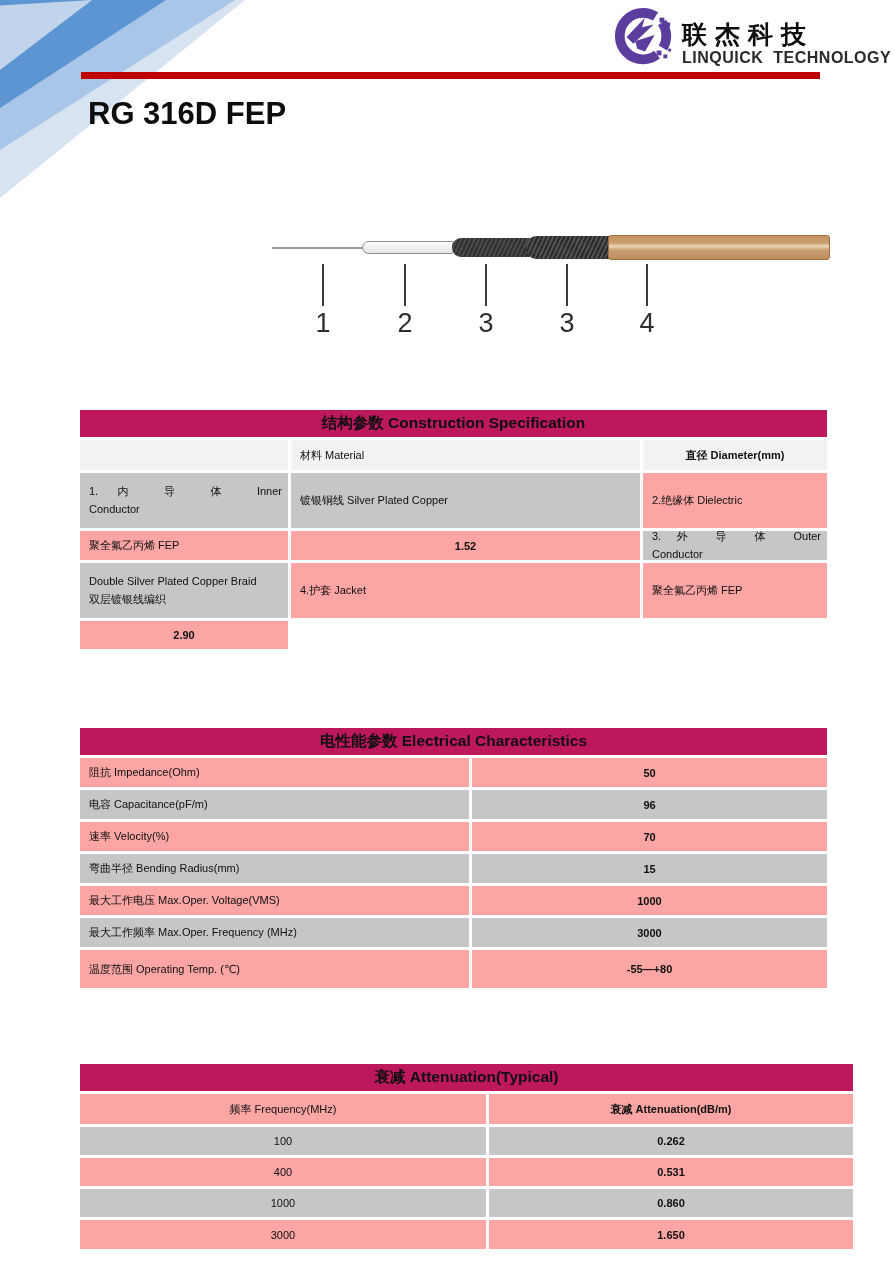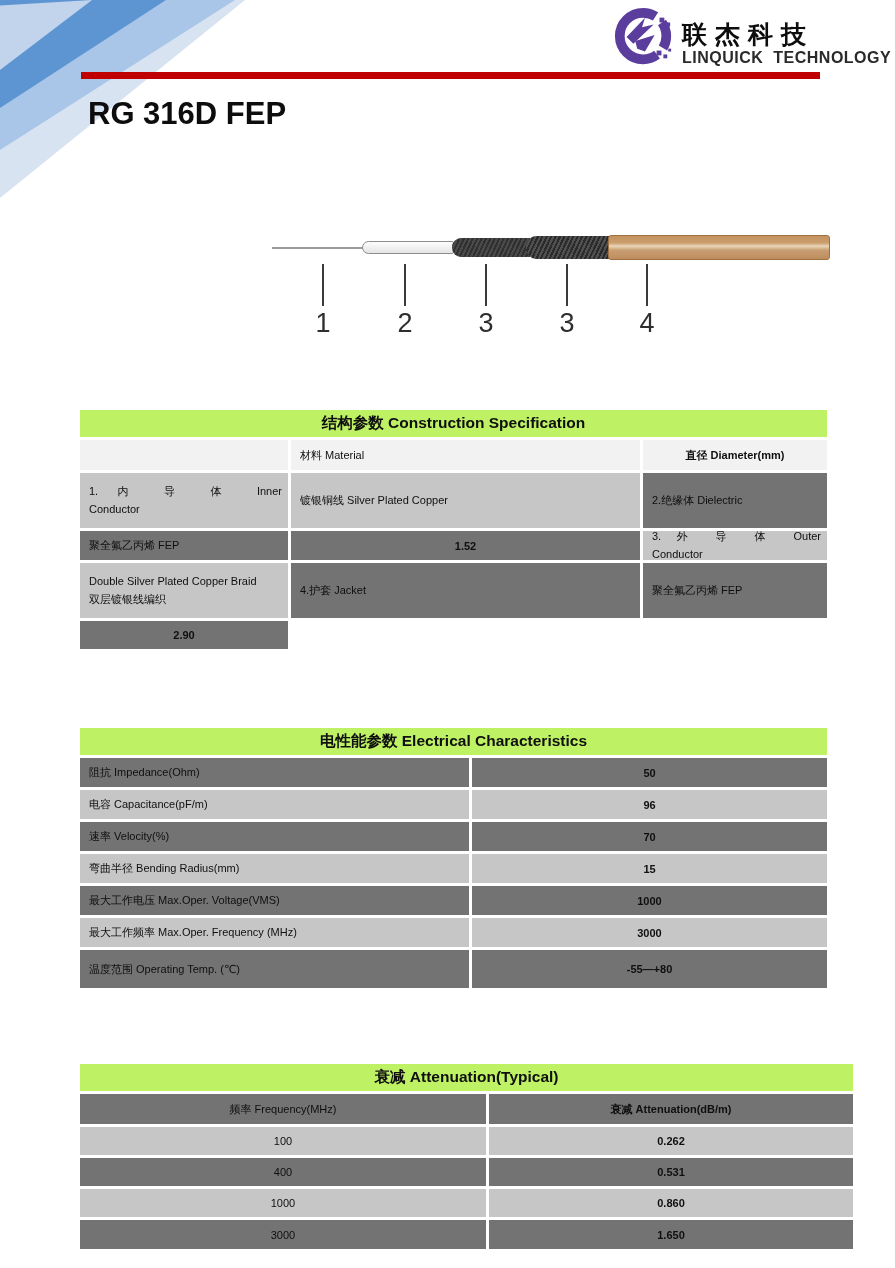--- a/index.html
+++ b/index.html
@@ -38,23 +38,23 @@
                background:linear-gradient(to bottom,#c4945f 0%,#cb9e6e 30%,#e9d6ba 44%,#d9bd94 52%,#c99d72 62%,#bd8d5c 100%); }
   .callout-line { position:absolute; top:40px; width:2px; height:42px; background:#3a3a3a; }
   .callout-num  { position:absolute; top:84px; transform:translateX(-50%); font-size:27px; color:#2e2e2e; }
 
   
   .spec-table { position:absolute; left:80px; display:grid; gap:3px; background:#fff; }
   .cell { display:flex; align-items:center; font-size:11px; color:#0f0f0f; }
   .cell.pad { padding-left:9px; padding-right:6px; }
   .cell.center { justify-content:center; text-align:center; }
   .bold { font-weight:bold; }
-  .bg-orange { background:#bef264; }
+  .bg-orange { background:#be185d; }
   .bg-gray   { background:#c6c6c6; }
-  .bg-light  { background:#737373; }
+  .bg-light  { background:#fca5a5; }
   .bg-head   { background:#f2f2f2; }
   .table-title { grid-column:1 / -1; justify-content:center; font-weight:bold; font-size:15.5px; }
 
   .construction { top:410px; grid-template-columns:208px 349px 184px; grid-template-rows:27px 30px 55px 29px 55px 28px; }
   .electrical   { top:728px; grid-template-columns:389px 355px; grid-template-rows:27px 29px 29px 29px 29px 29px 29px 38px; }
   .attenuation  { top:1064px; grid-template-columns:406px 364px; grid-template-rows:27px 30px 28px 28px 28px 29px; }
 
   .two-line { display:block; }
   .two-line .l1 { display:block; text-align:justify; text-align-last:justify; }
   .two-line .l2 { display:block; }

